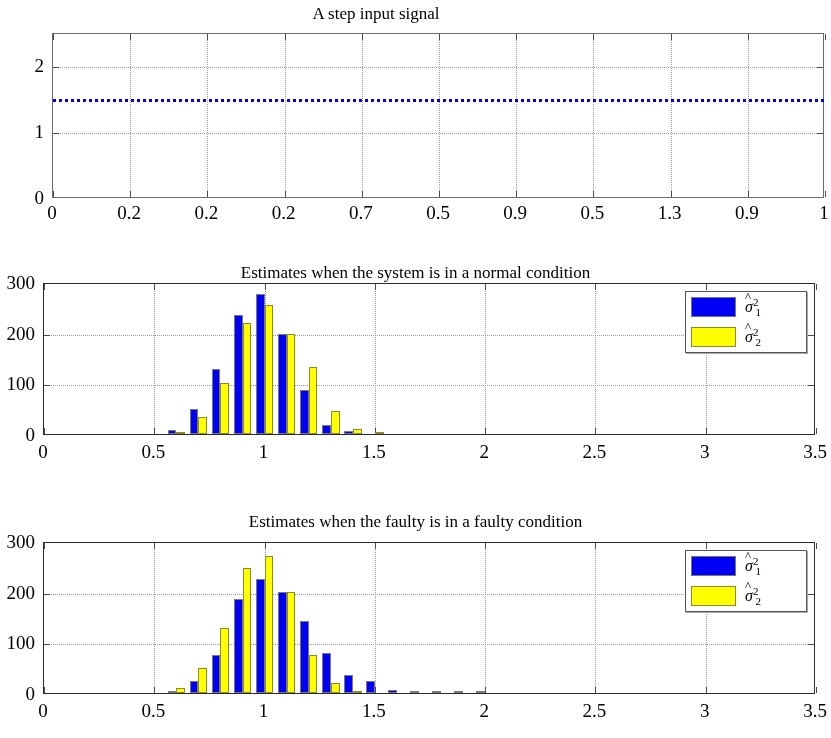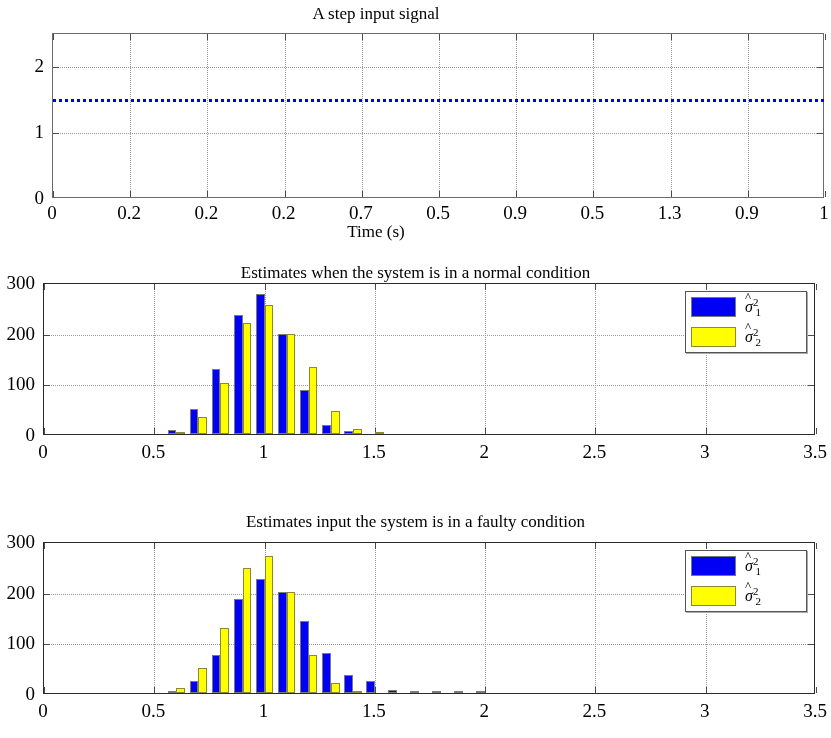--- a/index.html
+++ b/index.html
@@ -83,21 +83,20 @@
         <div class="tick-x" style="left: 772px;"></div>
         <div class="tick-x-t" style="left: 772px;"></div>
         <div class="grid-h" style="top: 99px;"></div>
         <div class="tick-y" style="top: 99px;"></div>
         <div class="tick-y-r" style="top: 99px;"></div>
         <div class="grid-h" style="top: 33px;"></div>
         <div class="tick-y" style="top: 33px;"></div>
         <div class="tick-y-r" style="top: 33px;"></div>
         <div class="dotline" style="left: 0px; width: 772px; top: 64.5px;"></div>
       </div>
-    <div class="xaxis-label" style="top:222px;">Time (s)</div>
   <div class="xtl" style="left: 43px; top: 202px;">0</div>
       <div class="xtl" style="left: 120.2px; top: 202px;">0.2</div>
       <div class="xtl" style="left: 197.4px; top: 202px; text-align: center;">0.2</div>
       <div class="xtl" style="left: 274.6px; top: 202px;">0.2</div>
       <div class="xtl" style="left: 351.8px; top: 202px;">0.7</div>
       <div class="xtl" style="left: 429px; top: 202px;">0.5</div>
       <div class="xtl" style="left: 506.2px; top: 202px;">0.9</div>
       <div class="xtl" style="left: 583.4px; top: 202px;">0.5</div>
       <div class="xtl" style="left: 660.6px; top: 202px;">1.3</div>
       <div class="xtl" style="left: 737.8px; top: 202px;">0.9</div>
@@ -176,21 +175,21 @@
           <span class="legend-txt"><span class="sig"><span class="hatmark">^</span>σ</span><span class="sup">2</span><span class="sub">1</span></span>
         </div>
         <div class="legend-row">
           <div class="legend-swatch s2"></div>
           <span class="legend-txt"><span class="sig"><span class="hatmark">^</span>σ</span><span class="sup">2</span><span class="sub">2</span></span>
         </div>
       </div>
     </div>
 
   <div class="panel" style="left:0;top:490px;width:831px;height:248px;">
-    <div class="ptitle" style="top:22px;">Estimates input the system is in a faulty condition</div>
+    <div class="ptitle" style="top:22px;">Estimates when the faulty is in a faulty condition</div>
     <div class="axes thin" id="ax3" style="left:43px;top:52px;width:772px;height:152px;">
         <div class="tick-x" style="left: 0px;"></div>
         <div class="tick-x-t" style="left: 0px;"></div>
         <div class="grid-v" style="left: 110.286px;"></div>
         <div class="tick-x" style="left: 110.286px;"></div>
         <div class="tick-x-t" style="left: 110.286px;"></div>
         <div class="grid-v" style="left: 220.571px;"></div>
         <div class="tick-x" style="left: 220.571px;"></div>
         <div class="tick-x-t" style="left: 220.571px;"></div>
         <div class="grid-v" style="left: 330.857px;"></div>

